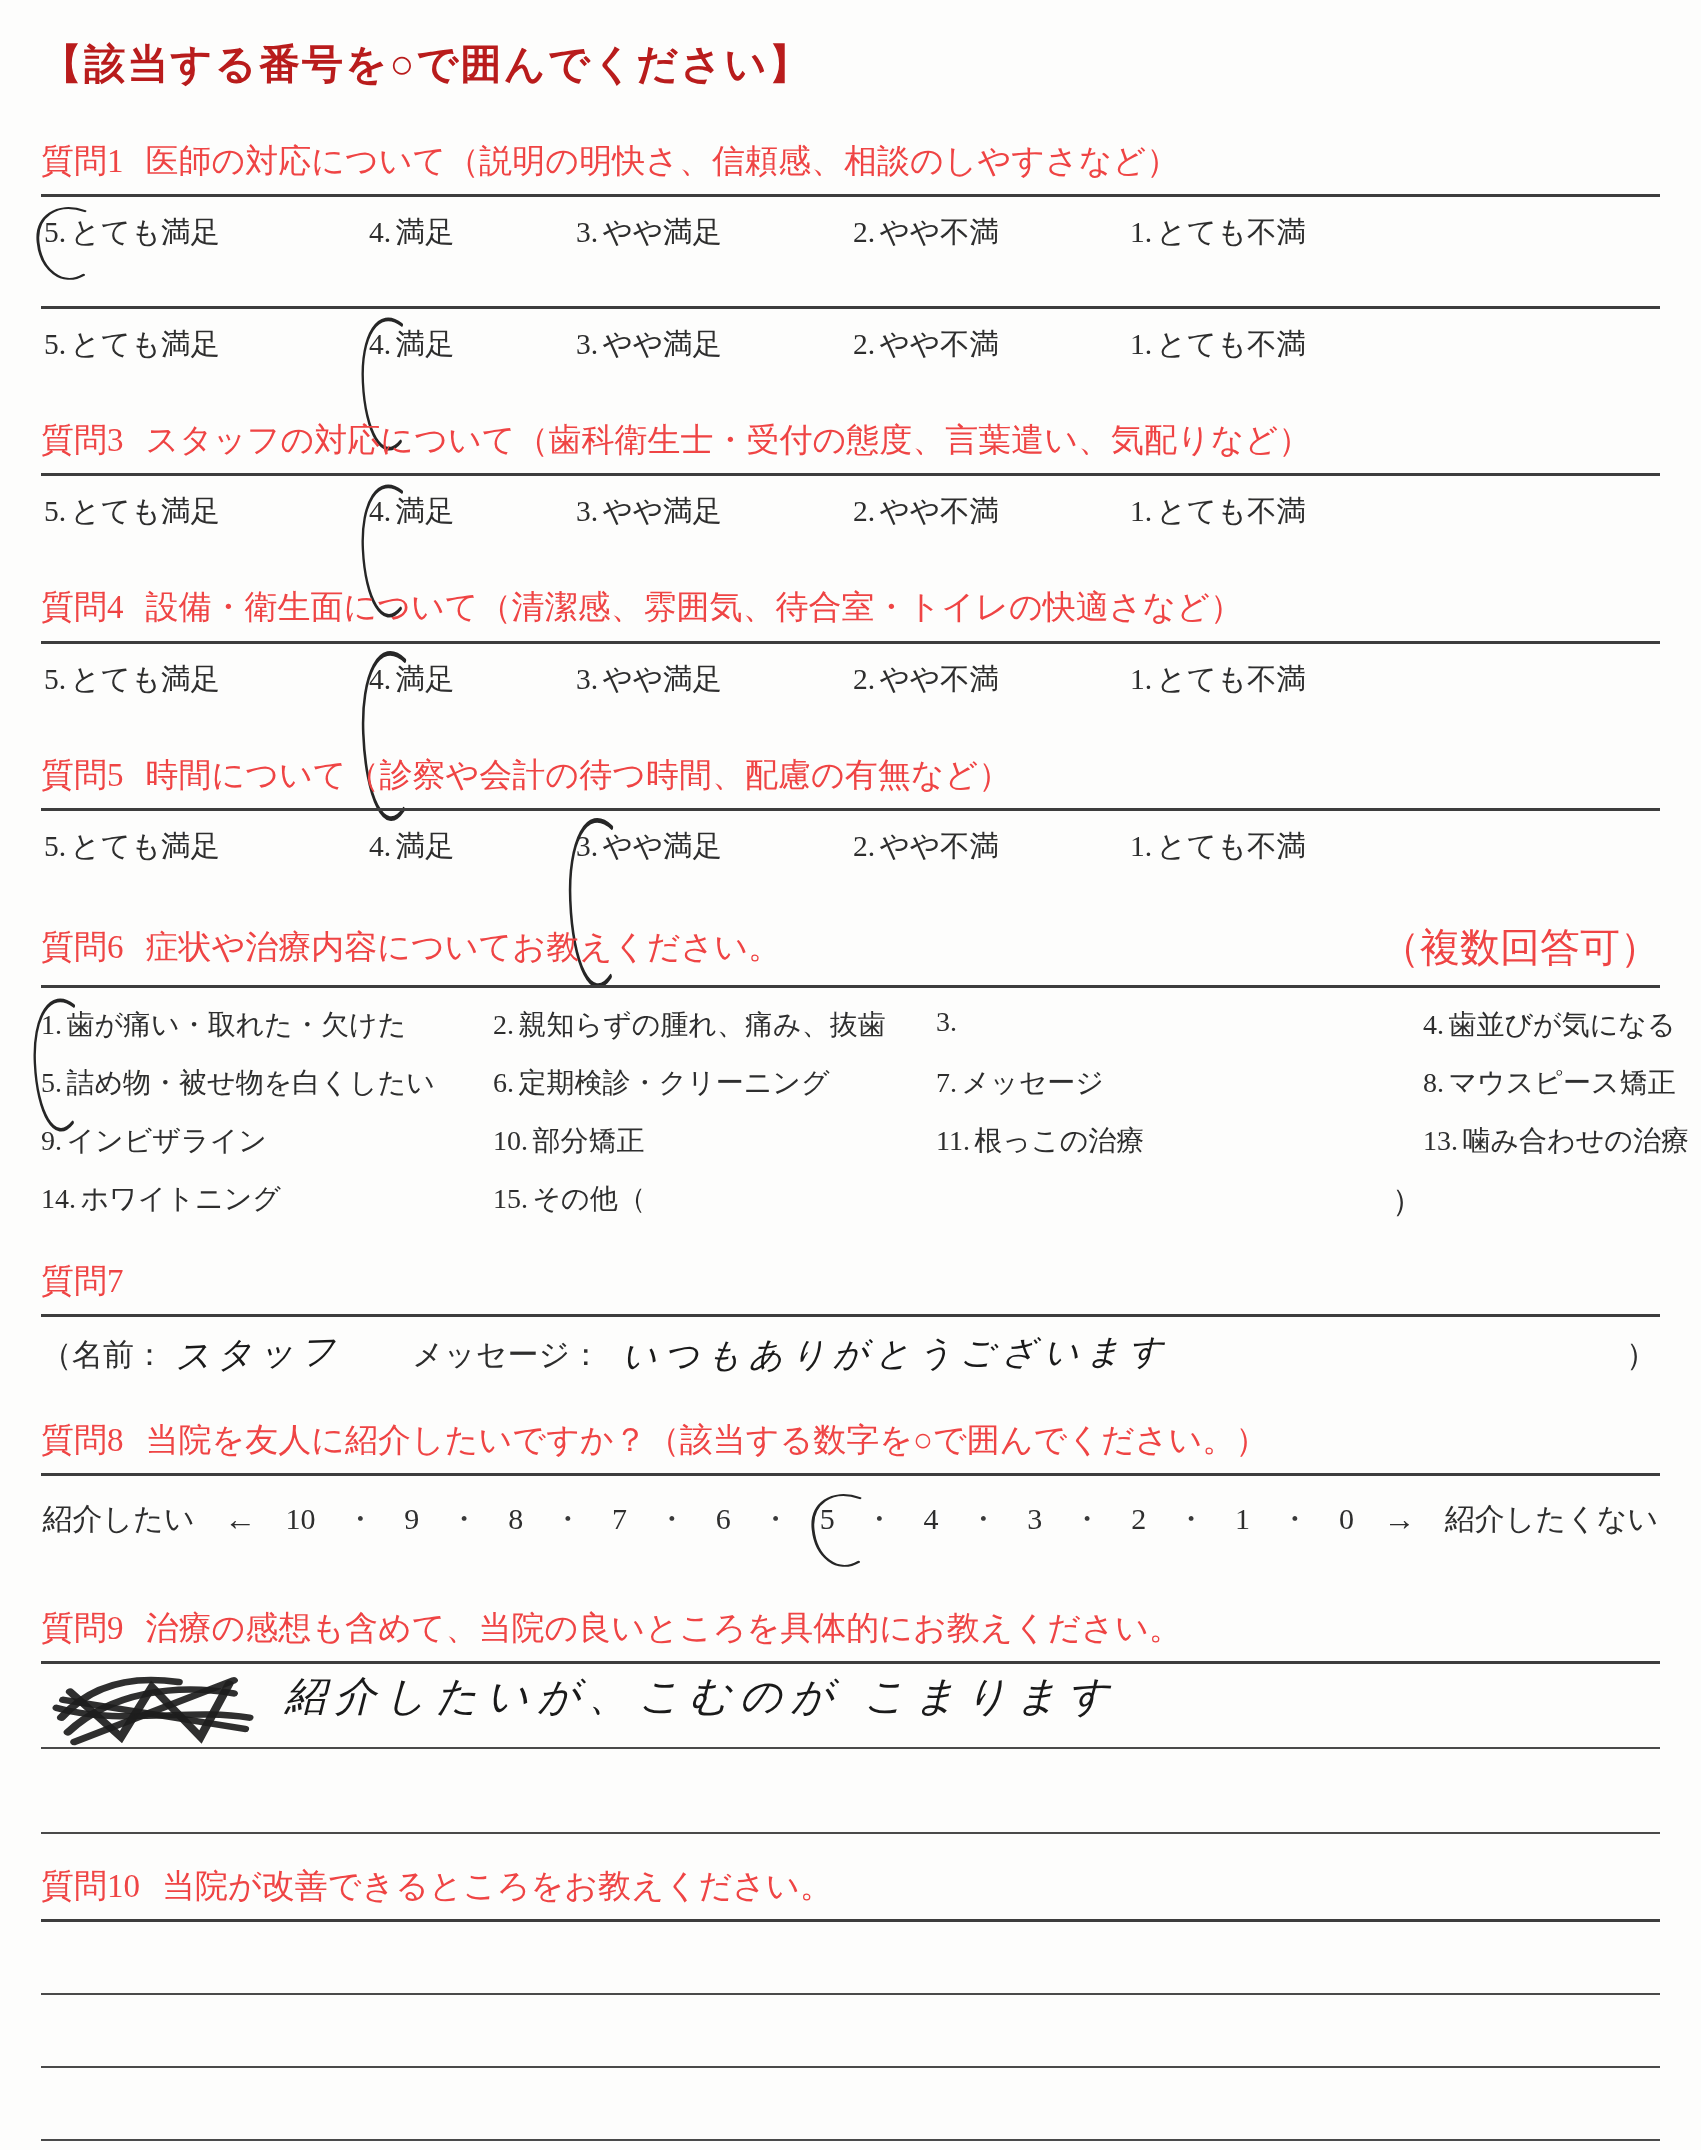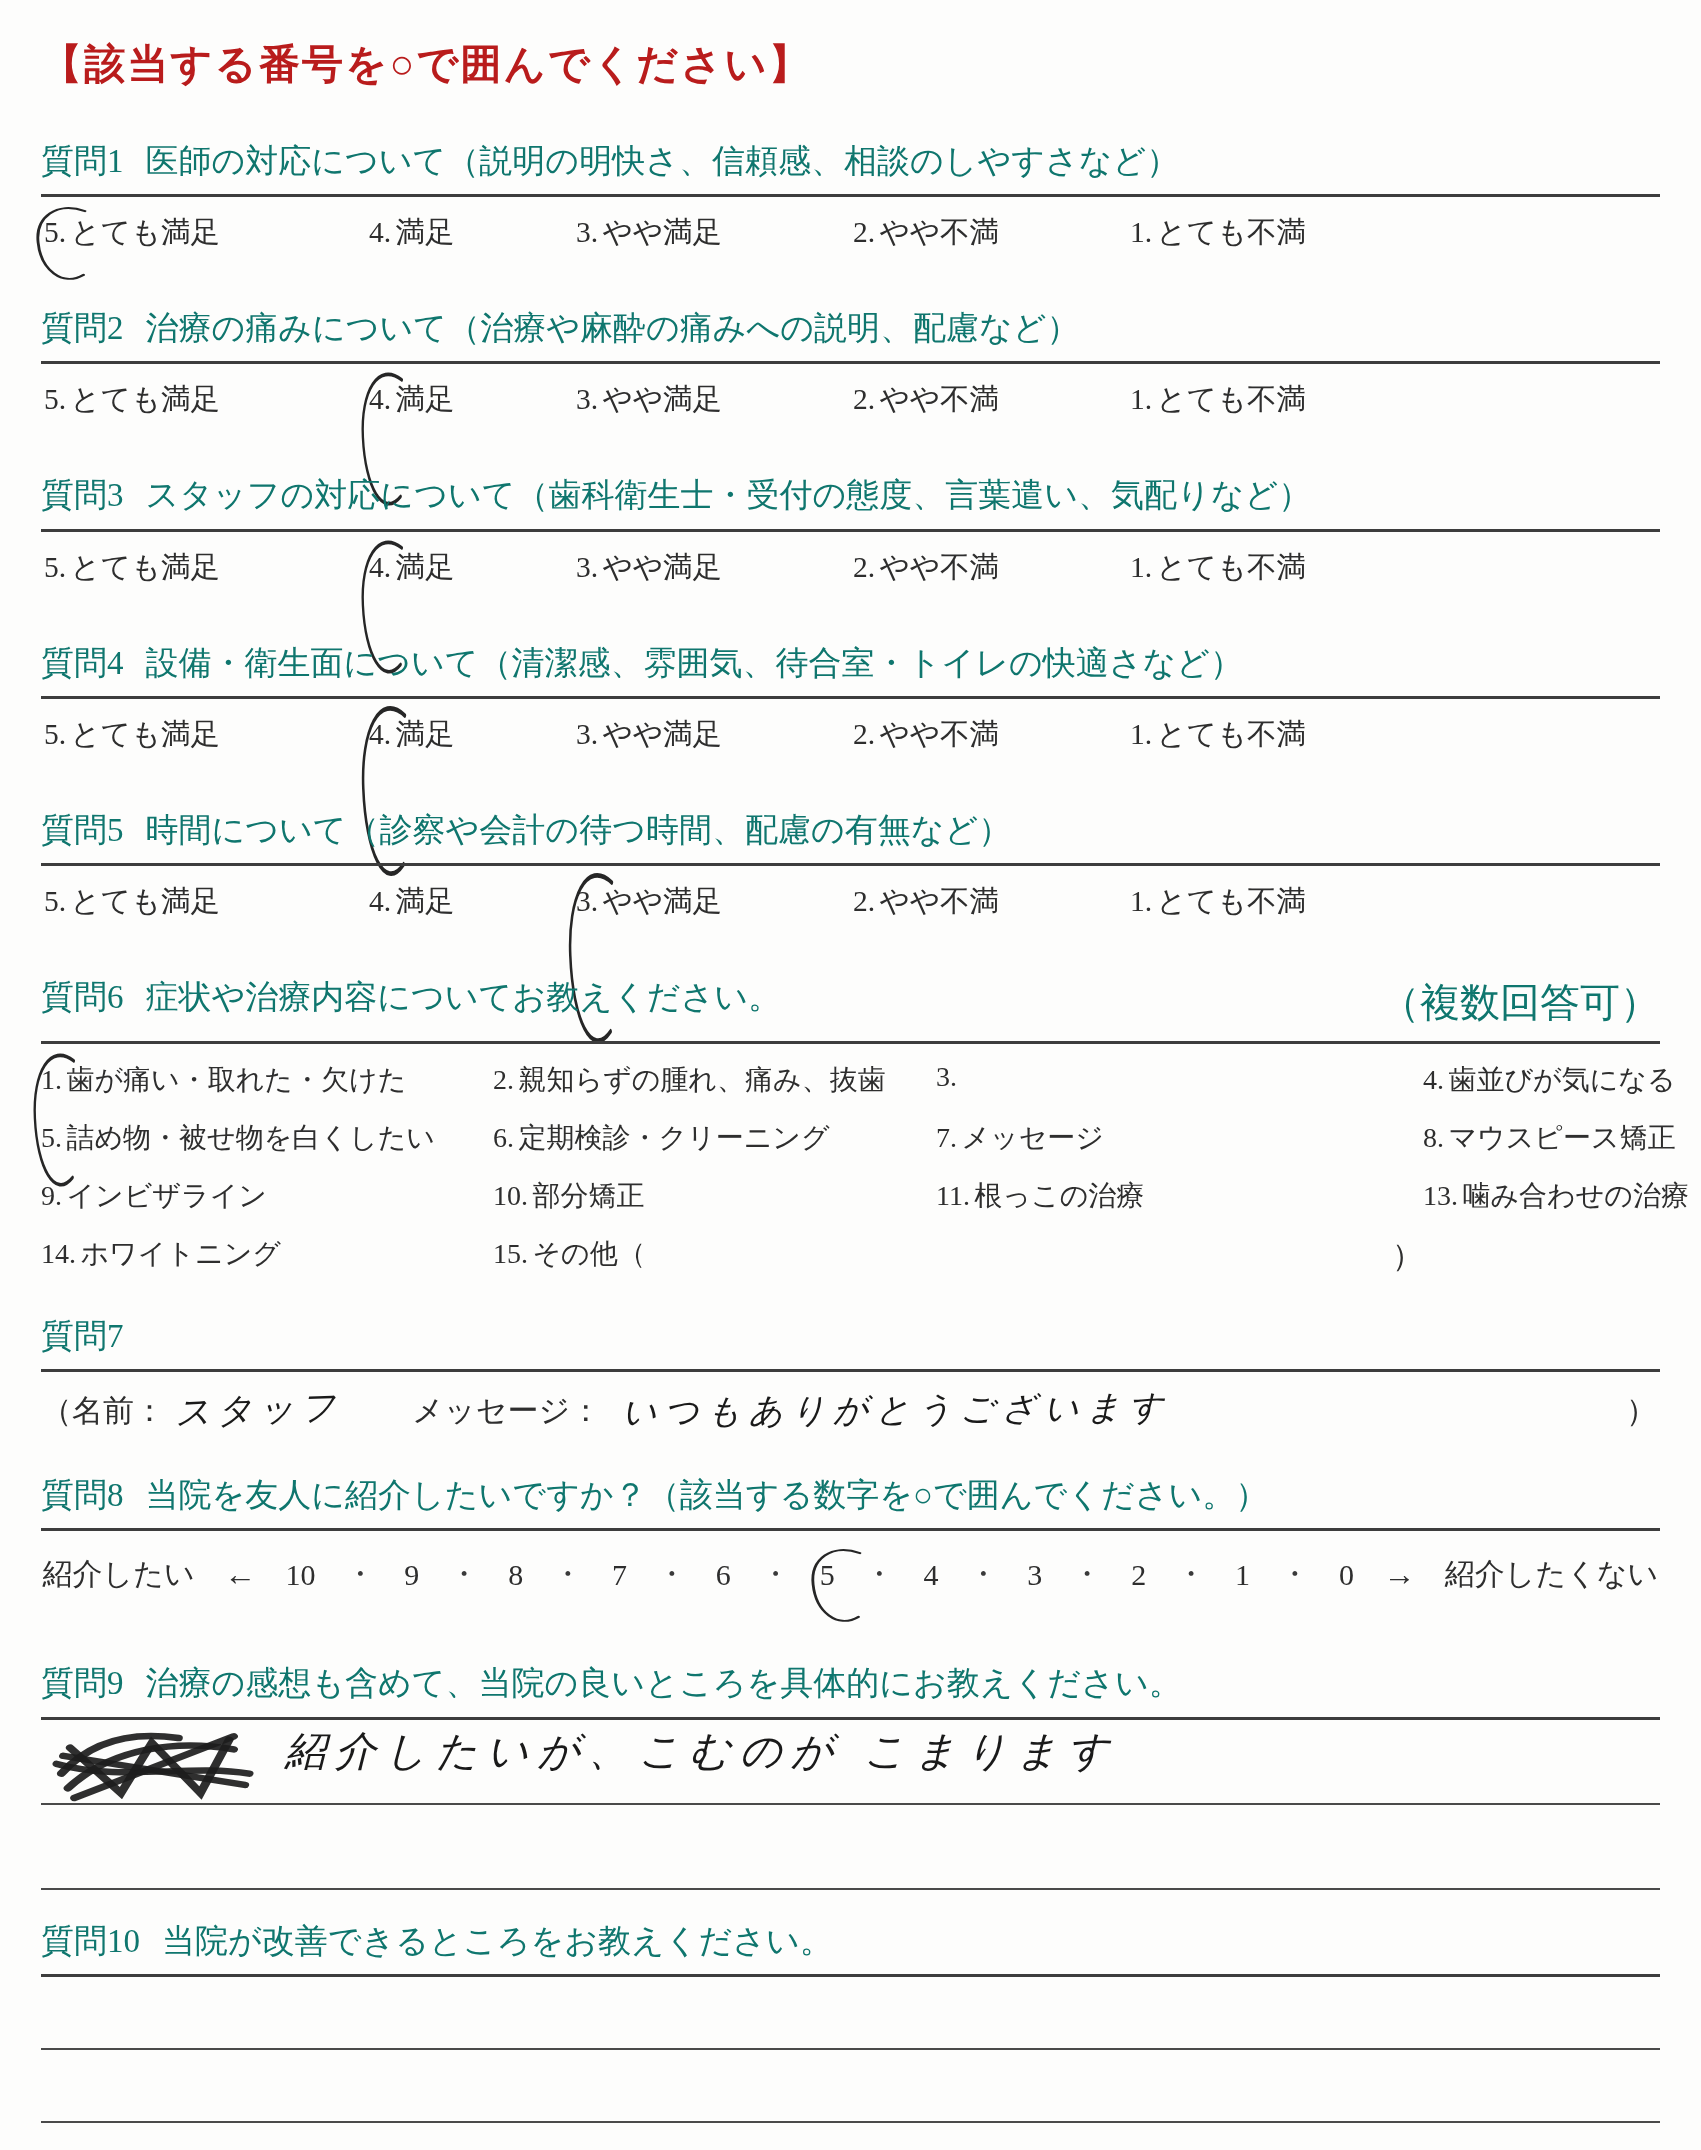--- a/index.html
+++ b/index.html
@@ -4,21 +4,21 @@
 <style>
   html,body{margin:0;padding:0;background:#e9e9e9;}
   .page{
     width:1701px;height:2151px;box-sizing:border-box;
     margin:0 auto;background:#fdfdfc;color:#2e2e2e;
     padding:26.6px 41px 0 41px;position:relative;overflow:hidden;
     font-family:"Liberation Serif", serif;
   }
   .title{font-size:41px;font-weight:600;letter-spacing:2.2px;margin:10.3px 0 47px 0;color:#b91c1c;}
   .q{margin-bottom:38px;position:relative;}
-  .q-head{font-size:33px;display:flex;align-items:flex-start;color:#0f766e;}
+  .q-head{font-size:33px;display:flex;align-items:center;color:#ef4444;}
   .q-label{margin-right:22px;white-space:nowrap;}
   .q-note{margin-left:auto;font-size:40px;}
   .q-rule{height:3px;background:#3d3d3d;margin-top:10.3px;}
   
   .opt-row{display:flex;padding:16px 3px 0 3px;font-size:29.5px;height:71px;box-sizing:border-box;}
   .opt{display:inline-flex;align-items:baseline;white-space:nowrap;}
   .opt:nth-child(1){width:325px;}
   .opt:nth-child(2){width:207px;}
   .opt:nth-child(3){width:277px;}
   .opt:nth-child(4){width:277px;}
@@ -84,24 +84,20 @@
           <span class="olbl">やや不満</span>
         </span>
         <span class="opt">
           <span class="num-wrap"><span class="num">1.</span></span>
           <span class="olbl">とても不満</span>
         </span>
       </div>
   </section>
 
   <section class="q">
-    <div class="q-head">
-      <span class="q-label">質問2</span>
-      <span class="q-text">治療の痛みについて（治療や麻酔の痛みへの説明、配慮など）</span>
-    </div>
     <div class="q-rule"></div>
     <div class="opt-row">
         <span class="opt">
           <span class="num-wrap"><span class="num">5.</span></span>
           <span class="olbl">とても満足</span>
         </span>
         <span class="opt">
           <span class="num-wrap"><span class="num">4.</span><svg class="mark tall" viewBox="0 0 100 160" preserveAspectRatio="none">
               <path d="M76,14 C36,-6 6,26 10,76 C14,130 44,164 74,140"></path>
             </svg></span>

